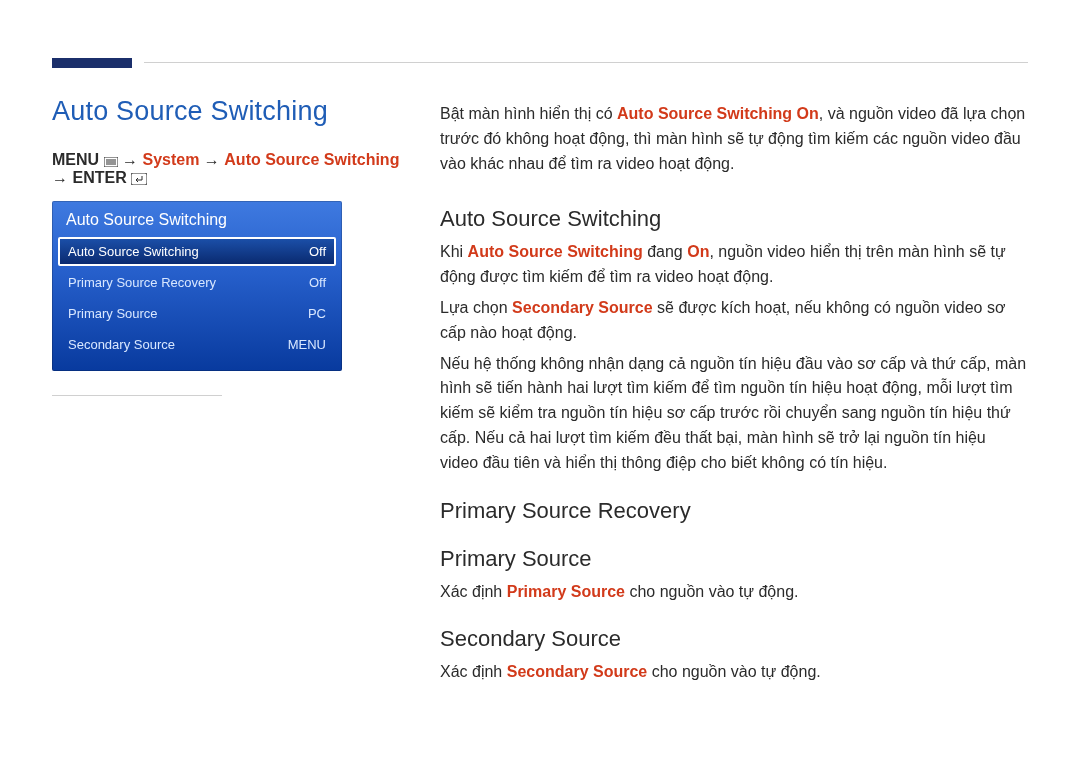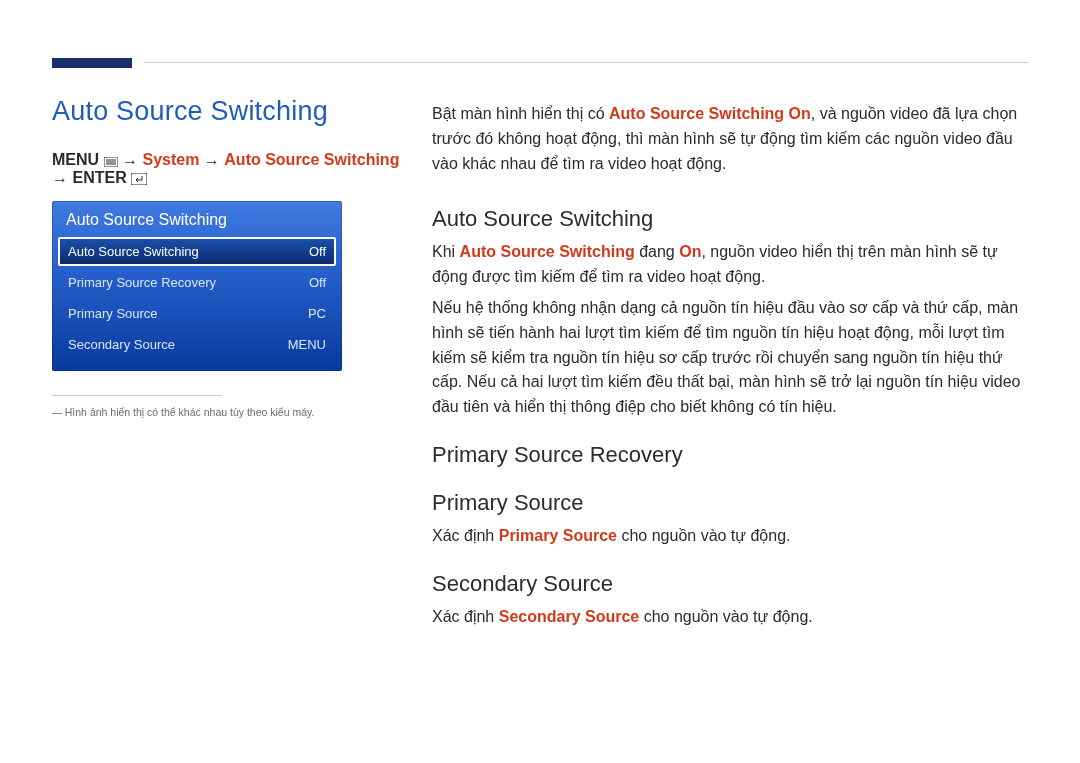--- a/index.html
+++ b/index.html
@@ -1,21 +1,21 @@
 <!DOCTYPE html>
 <html><head>
 <meta charset="utf-8">
 <style>
   * { box-sizing: border-box; margin: 0; padding: 0; }
   html, body { width: 1080px; height: 763px; background: #fff; font-family: Arial, Helvetica, sans-serif; color: #2b2b2b; }
   .page { position: relative; padding: 56px 52px 0 52px; }
   .topbar { position: absolute; top: 58px; left: 52px; right: 52px; height: 10px; }
   .topbar .accent { position: absolute; top: 0; left: 0; width: 80px; height: 10px; background: #1b2f6b; }
   .topbar .line { position: absolute; top: 4px; left: 92px; right: 0; height: 1px; background: #d0d0d0; }
-  .content { display: flex; gap: 32px; margin-top: 40px; }
+  .content { display: flex; gap: 40px; margin-top: 40px; }
   .left-col { width: 348px; flex: 0 0 348px; }
   .right-col { flex: 1 1 auto; padding-top: 6px; }
   h1.page-title { font-size: 27px; font-weight: 400; color: #1f5db6; margin-bottom: 24px; letter-spacing: 0.2px; }
   .breadcrumb { font-size: 16px; color: #2b2b2b; margin-bottom: 14px; }
   .breadcrumb .hl { color: #d23a1a; font-weight: bold; }
   .breadcrumb .bold { font-weight: bold; }
   .menu-icon, .enter-icon { display: inline-block; vertical-align: -2px; }
   .menu-icon svg, .enter-icon svg { display: block; }
   .osd { width: 290px; border-radius: 2px; overflow: hidden; background: linear-gradient(180deg,#3f7ae0 0%, #265fcb 42%, #083a9e 100%); box-shadow: 0 0 0 1px rgba(0,0,0,0.18) inset; color: #fff; }
   .osd-header { padding: 10px 14px 6px 14px; font-size: 16px; }
@@ -87,31 +87,33 @@
               <span class="value">PC</span>
             </div>
             <div class="osd-row">
               <span class="label">Secondary Source</span>
               <span class="value">MENU</span>
             </div>
           </div>
       </div>
 
       <div class="footnote-sep"></div>
-      <div class="footnote">Hình ảnh hiển thị có thể khác nhau tùy theo kiểu máy.</div>
     </div>
 
     <div class="right-col">
       <p>
         <span>Bật màn hình hiển thị có </span><span class="term">Auto Source Switching On</span><span>, và nguồn video đã lựa chọn trước đó không hoạt động, thì màn hình sẽ tự động tìm kiếm các nguồn video đầu vào khác nhau để tìm ra video hoạt động.</span>
       </p>
 
       <h2 class="first">Auto Source Switching</h2>
       <p>
         <span>Khi </span><span class="term">Auto Source Switching</span><span> đang </span><span class="term">On</span><span>, nguồn video hiển thị trên màn hình sẽ tự động được tìm kiếm để tìm ra video hoạt động.</span>
+      </p>
+      <p>
+        <span>Lựa chọn </span><span class="term">Secondary Source</span><span> sẽ được kích hoạt, nếu không có nguồn video sơ cấp nào hoạt động.</span>
       </p>
       <p>Nếu hệ thống không nhận dạng cả nguồn tín hiệu đầu vào sơ cấp và thứ cấp, màn hình sẽ tiến hành hai lượt tìm kiếm để tìm nguồn tín hiệu hoạt động, mỗi lượt tìm kiếm sẽ kiểm tra nguồn tín hiệu sơ cấp trước rồi chuyển sang nguồn tín hiệu thứ cấp. Nếu cả hai lượt tìm kiếm đều thất bại, màn hình sẽ trở lại nguồn tín hiệu video đầu tiên và hiển thị thông điệp cho biết không có tín hiệu.</p>
 
       <h2>Primary Source Recovery</h2>
 
       <h2>Primary Source</h2>
       <p>
         <span>Xác định </span><span class="term">Primary Source</span><span> cho nguồn vào tự động.</span>
       </p>
 

